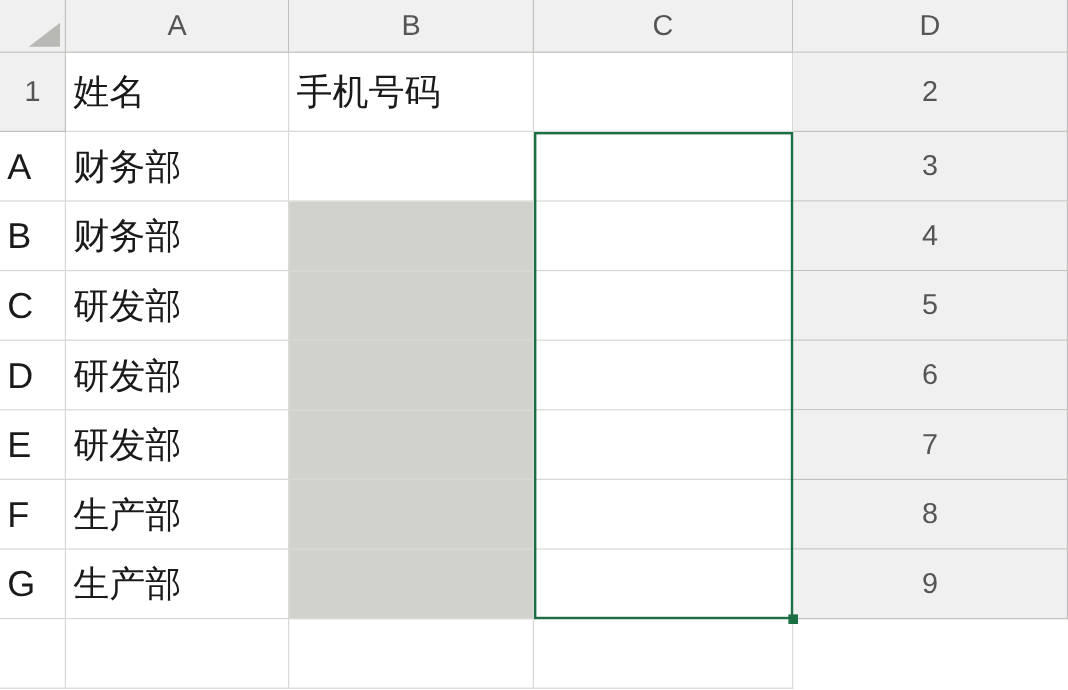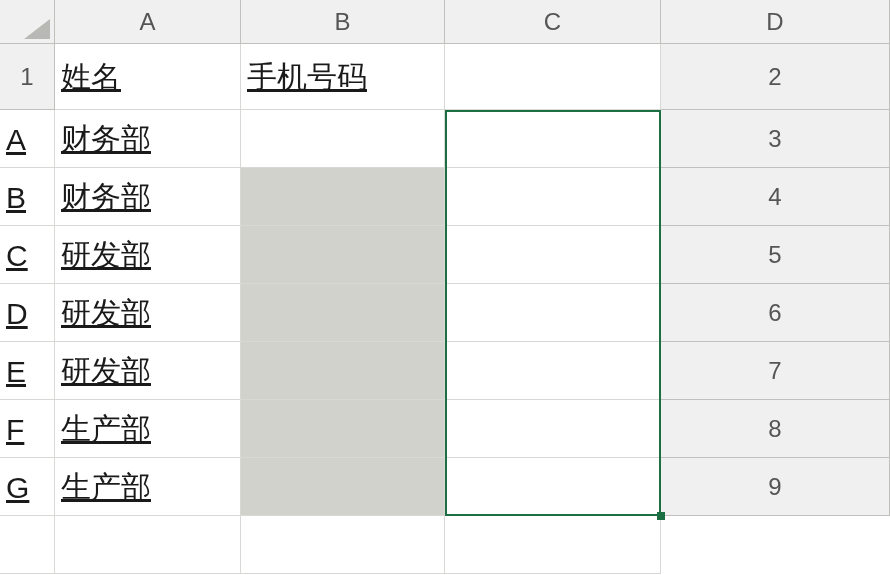--- a/index.html
+++ b/index.html
@@ -58,21 +58,20 @@
   .cell {
     border-right: 1px solid #d8d8d4;
     border-bottom: 1px solid #d8d8d4;
     padding: 2px 6px 0 6px;
     font-size: 30px;
     color: #1a1a1a;
     display: flex;
     align-items: center;
     overflow: hidden;
     white-space: nowrap;
-    text-decoration: underline;
   }
   .sel-range {
     background: #d2d2cd;
   }
   .sel-active {
     background: #ffffff;
   }
   
   .selection-border {
     position: absolute;

